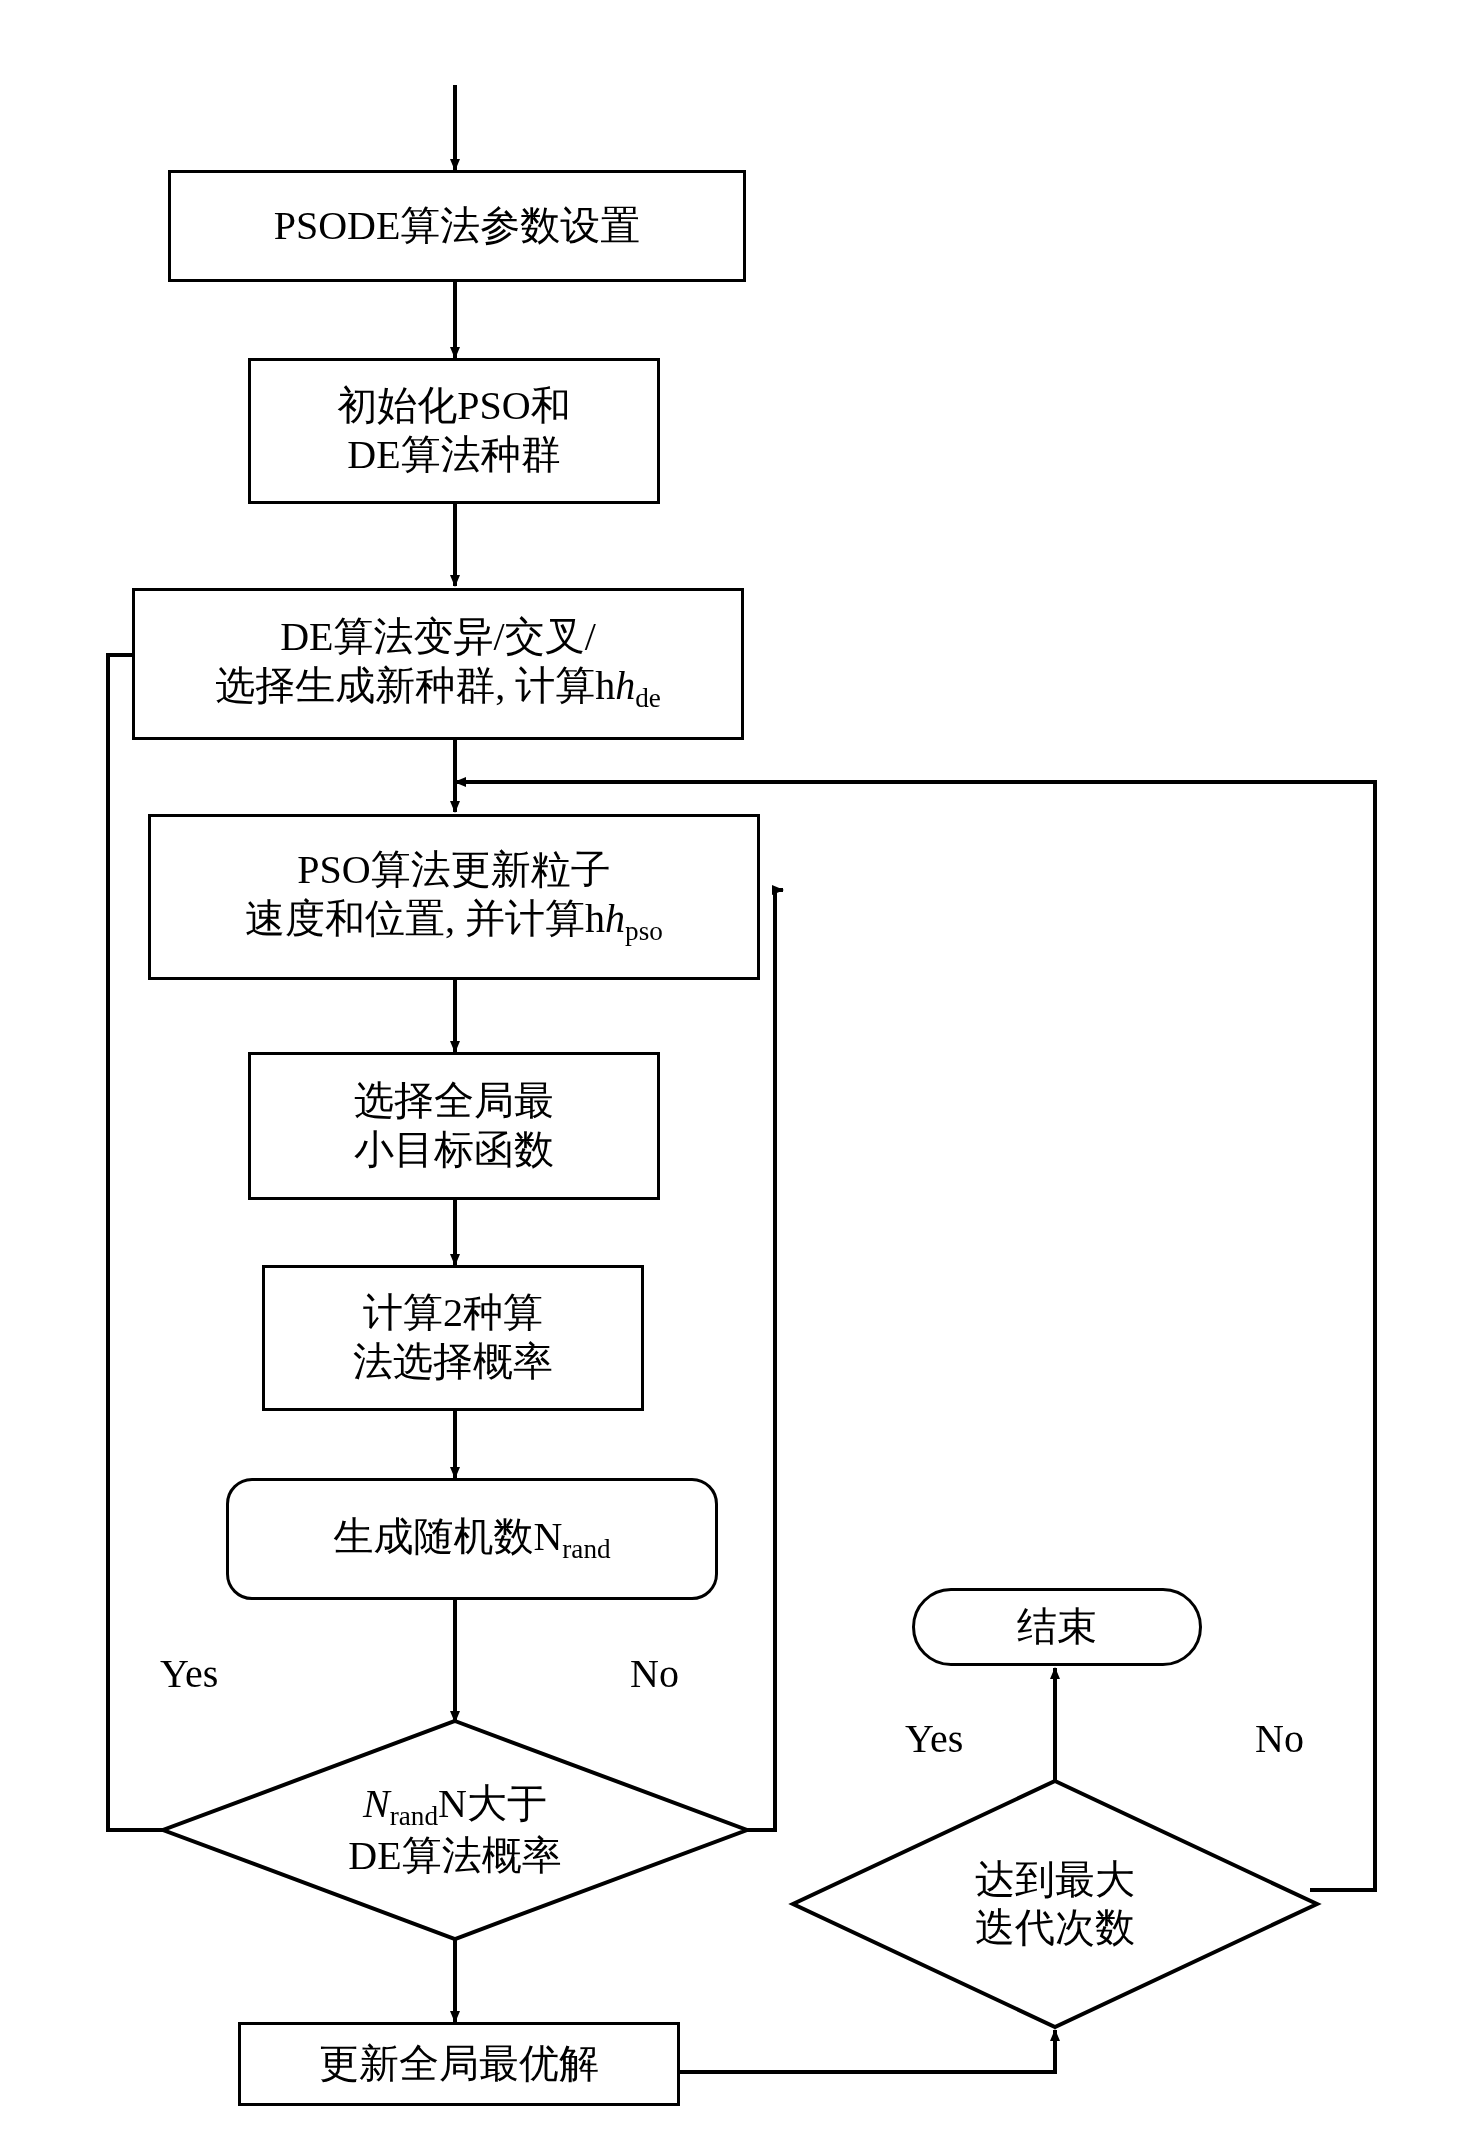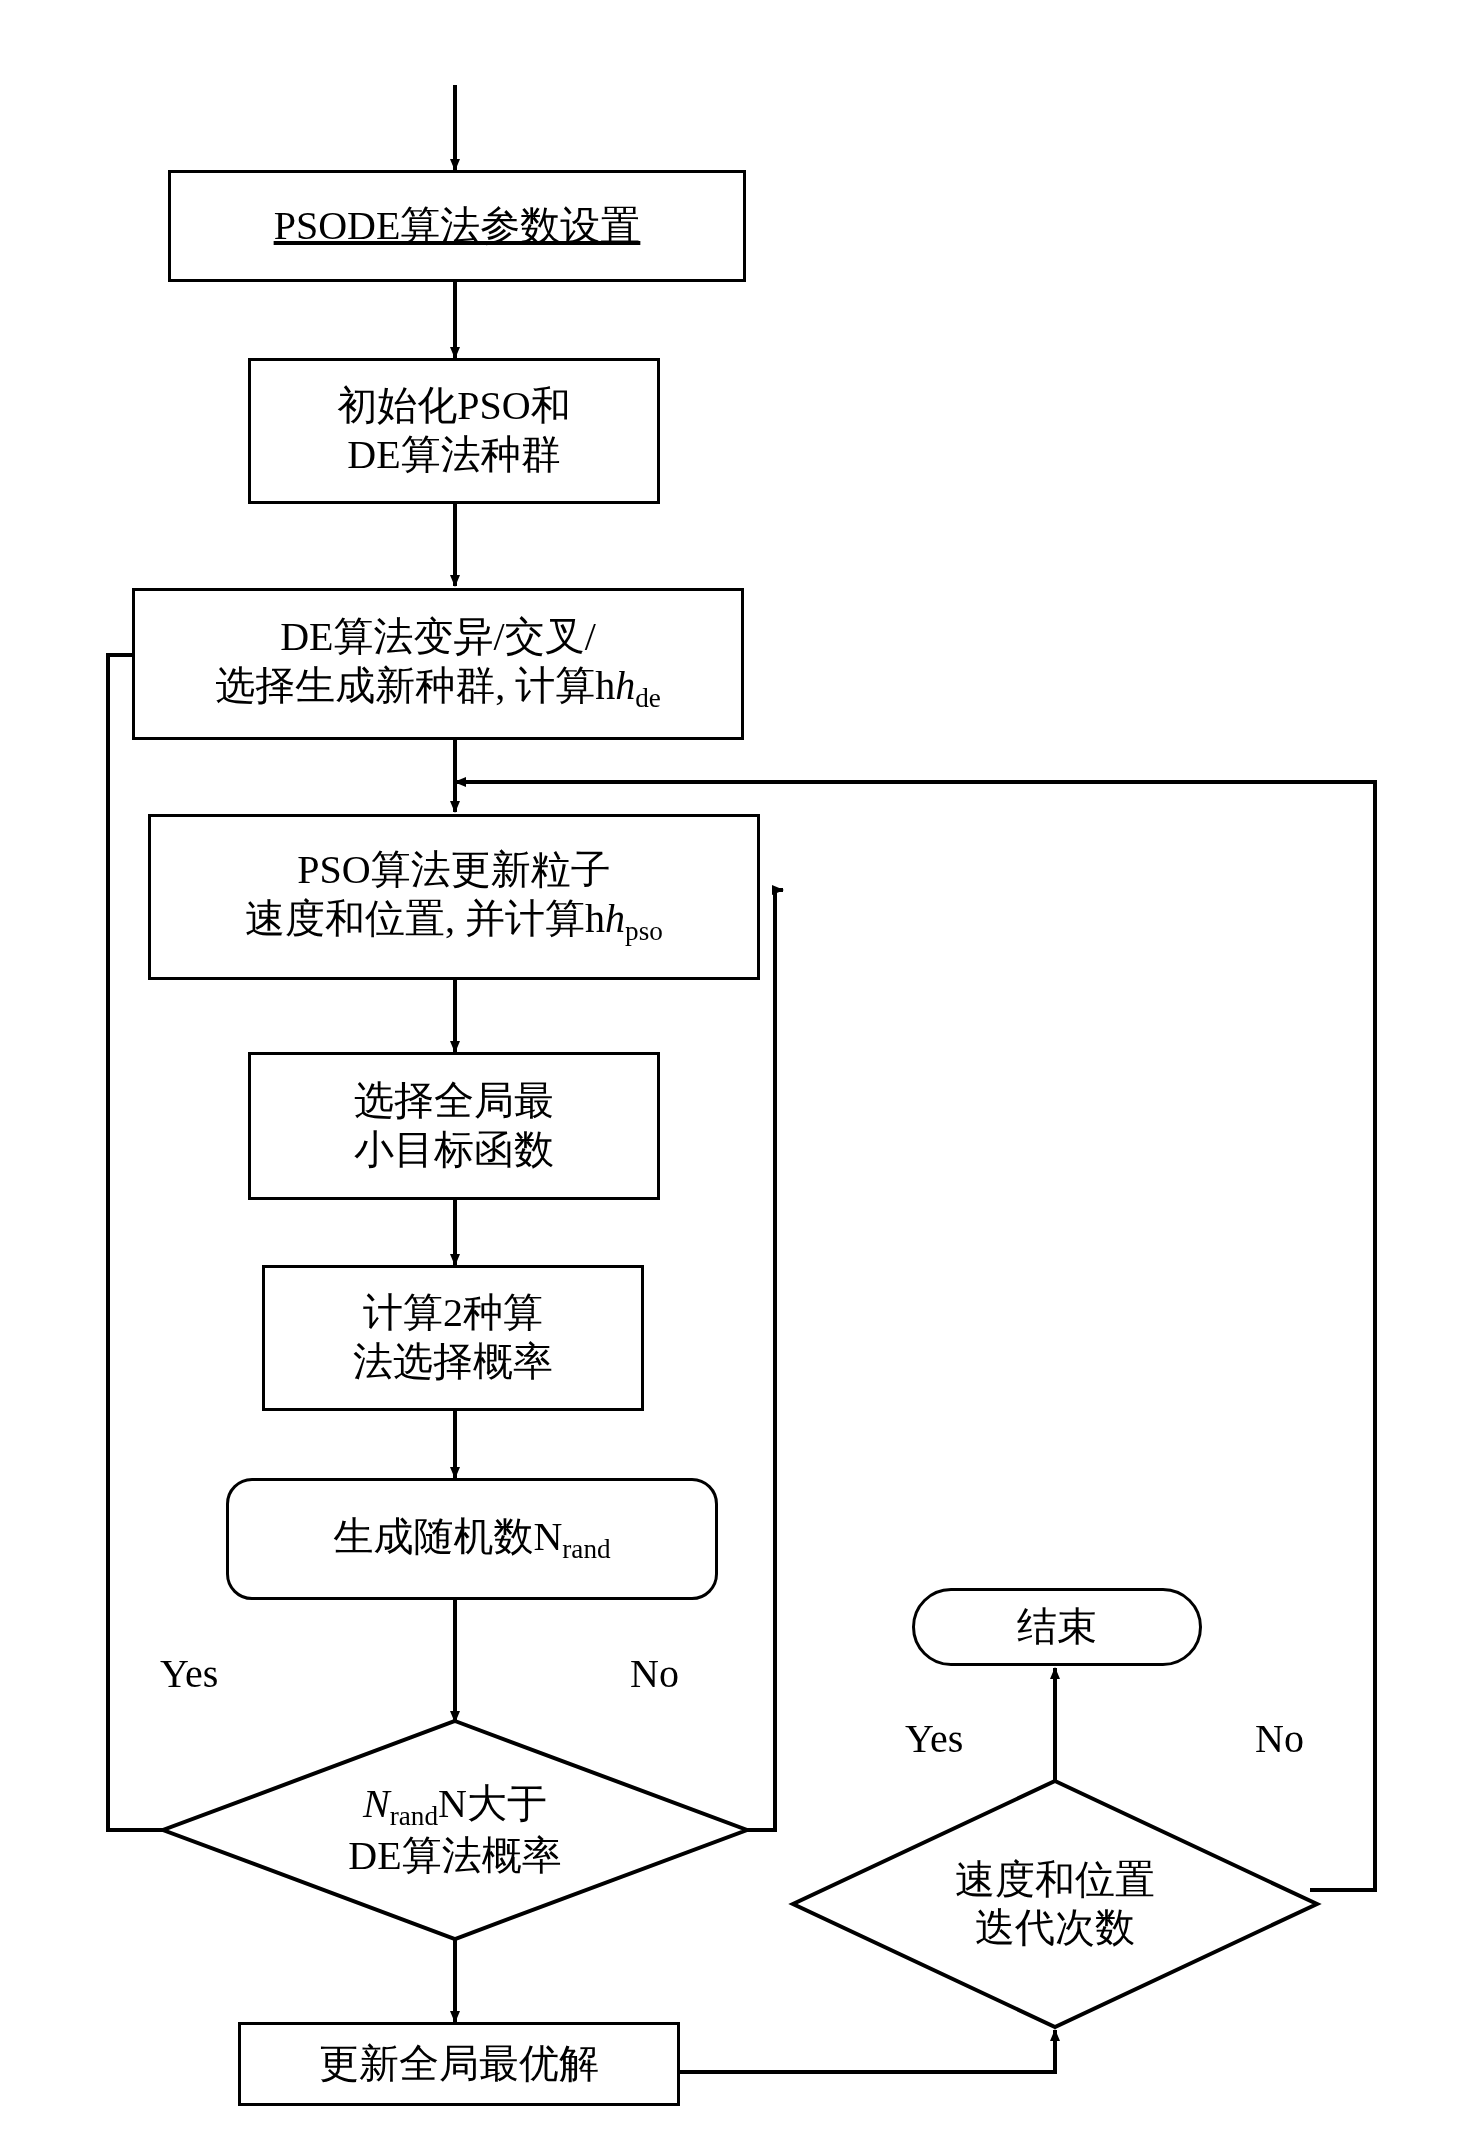--- a/index.html
+++ b/index.html
@@ -120,21 +120,21 @@
 
       <path d="M680 2072 L1055 2072 L1055 2030" marker-end="url(#arrow)"></path>
 
       <line x1="1055" y1="1840" x2="1055" y2="1668" marker-end="url(#arrow)"></line>
 
       <path d="M1310 1890 L1375 1890 L1375 782 L455 782" marker-end="url(#arrow)"></path>
     </g>
   </svg>
 
 
-  <div class="node" style="left:168px; top:170px; width:578px; height:112px;text-decoration:underline;">
+  <div class="node" style="left:168px; top:170px; width:578px; height:112px;">
     <span>PSODE算法参数设置</span>
   </div>
 
   <div class="node" style="left:248px; top:358px; width:412px; height:146px;">
     <span>初始化PSO和
 DE算法种群</span>
   </div>
 
   <div class="node" style="left:132px; top:588px; width:612px; height:152px;">
     <span><span>DE算法变异/交叉/
@@ -174,21 +174,21 @@
   <div class="edge-label" style="left:630px; top:1650px;">No</div>
 
   <div class="node" style="left:238px; top:2022px; width:442px; height:84px;">
     <span>更新全局最优解</span>
   </div>
 
   <div class="diamond-wrap" style="left:790px; top:1778px; width:530px; height:252px;">
     <svg width="530" height="252" viewBox="0 0 530 252">
       <polygon points="265,3 527,126 265,249 3,126" fill="#ffffff" stroke="#000000" stroke-width="4"></polygon>
     </svg>
-    <div class="diamond-label">速度和位置
+    <div class="diamond-label">达到最大
 迭代次数</div>
   </div>
 
   <div class="edge-label" style="left:905px; top:1715px;">Yes</div>
   <div class="edge-label" style="left:1255px; top:1715px;">No</div>
 
   <div class="node rounded" style="left:912px; top:1588px; width:290px; height:78px;">
     <span>结束</span>
   </div>
 

